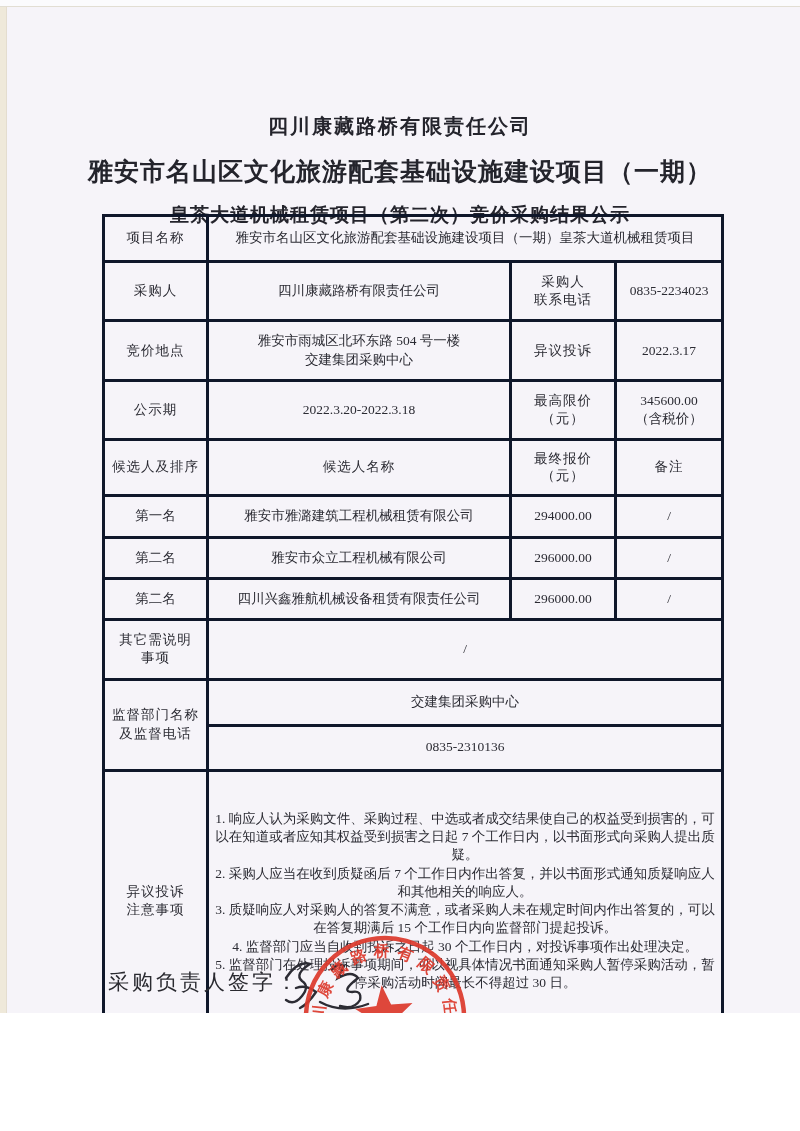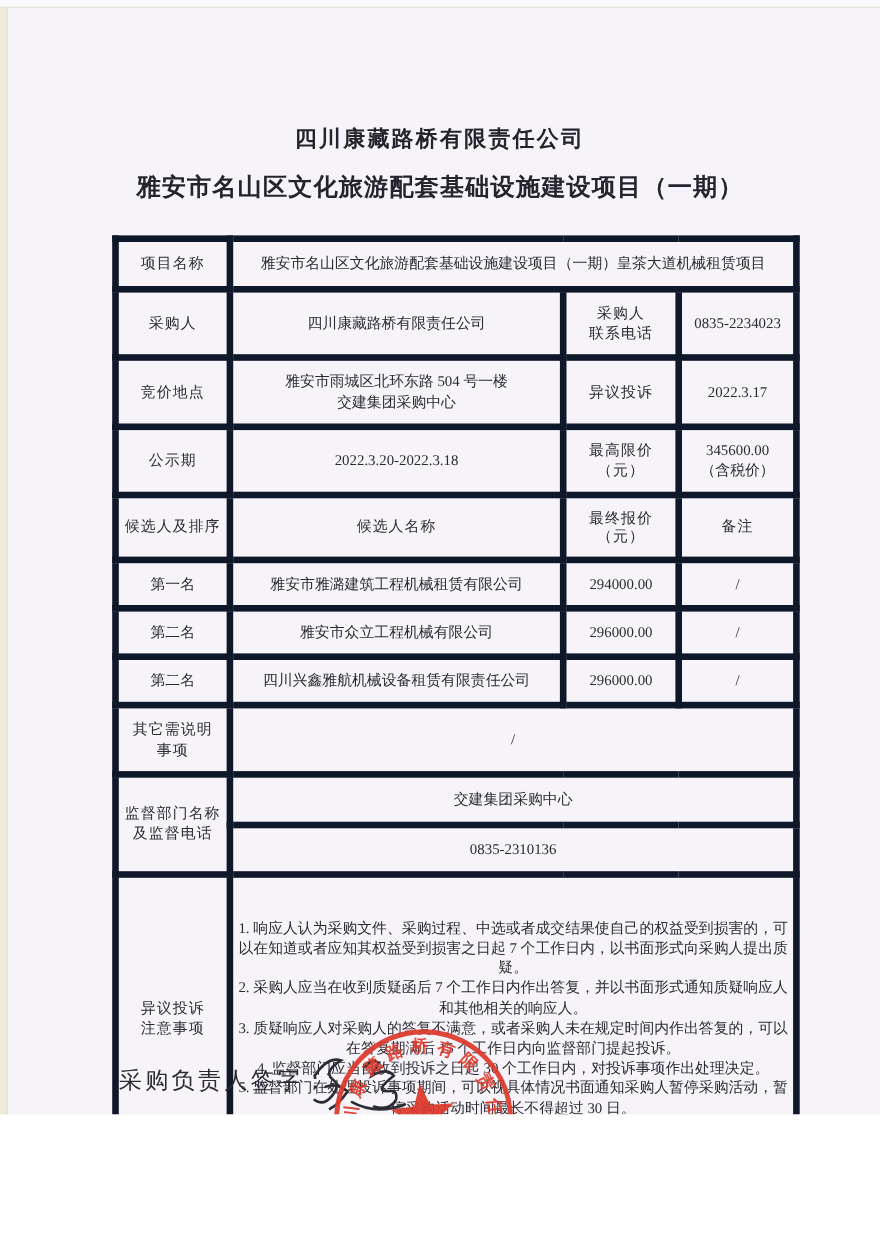--- a/index.html
+++ b/index.html
@@ -13,29 +13,29 @@
     position:absolute; left:0; top:0; width:7px; height:1131px;
     background:#efe9da; border-right:1px solid #e4ddcf;
   }
   .scan-edge-top {
     position:absolute; left:0; top:0; width:800px; height:7px;
     background:#fbfbfd; border-bottom:1px solid #e2ded3;
   }
   .titles { position:absolute; left:0; top:113px; width:800px; text-align:center; }
   .title-line { font-weight:bold; color:#24242c; }
   .title-1 { font-size:20px; letter-spacing:2px; margin-bottom:15px; }
-  .title-2 { font-size:22px; letter-spacing:1px; margin-bottom:14px; }
+  .title-2 { font-size:25px; letter-spacing:1px; margin-bottom:14px; }
   .title-3 { font-size:19px; letter-spacing:1px; }
 
   table.result {
     position:absolute; left:102px; top:214px; width:619px;
     border-collapse:collapse; table-layout:fixed;
   }
   table.result td {
-    border:6px solid #0f172a;
+    border:3px solid #0f172a;
     font-size:13.5px; text-align:center; vertical-align:middle;
     color:#2b2b33; line-height:1.35; padding:10px 4px;
     overflow:hidden;
   }
   td.lbl { font-size:13.5px; letter-spacing:1px; }
   .preline { white-space:pre-line; }
   td.slash-cell { text-align:left; padding-left:14px; vertical-align:top; padding-top:8px; font-size:14px; }
   td.notice-cell {
     text-align:left; padding:10px 12px; font-size:13.5px; line-height:1.72;
     vertical-align:middle;
@@ -50,20 +50,21 @@
 </head>
 <body>
 
 <div class="paper">
   <div class="scan-edge-left"></div>
   <div class="scan-edge-top"></div>
 
   <div class="titles">
     <div class="title-line title-1">四川康藏路桥有限责任公司</div>
     <div class="title-line title-2">雅安市名山区文化旅游配套基础设施建设项目（一期）</div>
+    <div class="title-line title-3">皇茶大道机械租赁项目（第二次）竞价采购结果公示</div>
   </div>
 
   <table class="result">
     <colgroup>
         <col style="width:104px">
         <col style="width:303px">
         <col style="width:105px">
         <col style="width:107px">
       </colgroup>
     <tbody>

